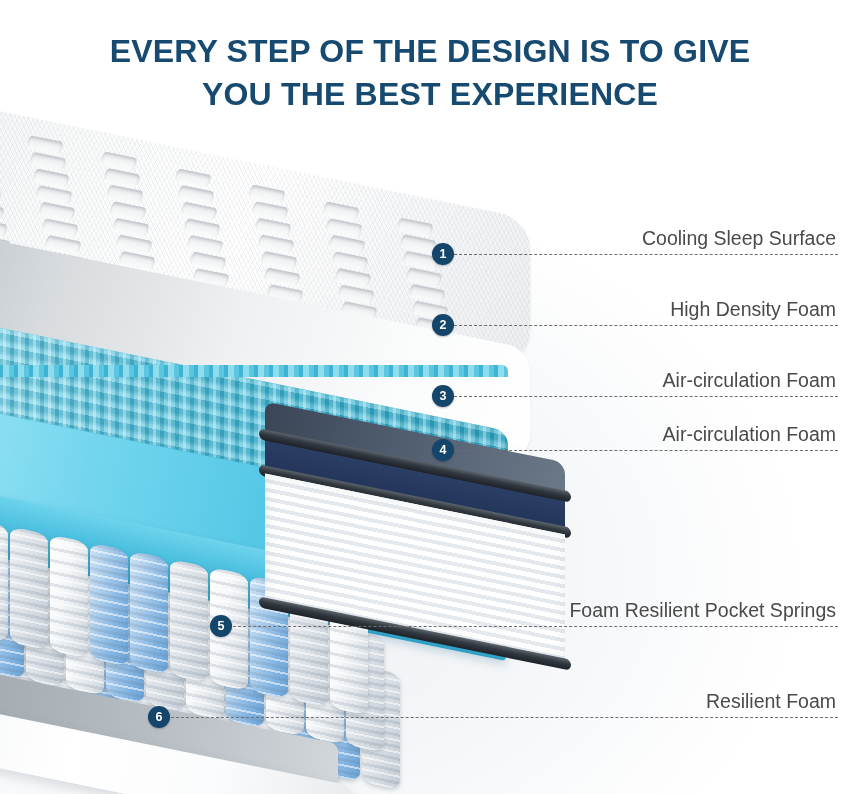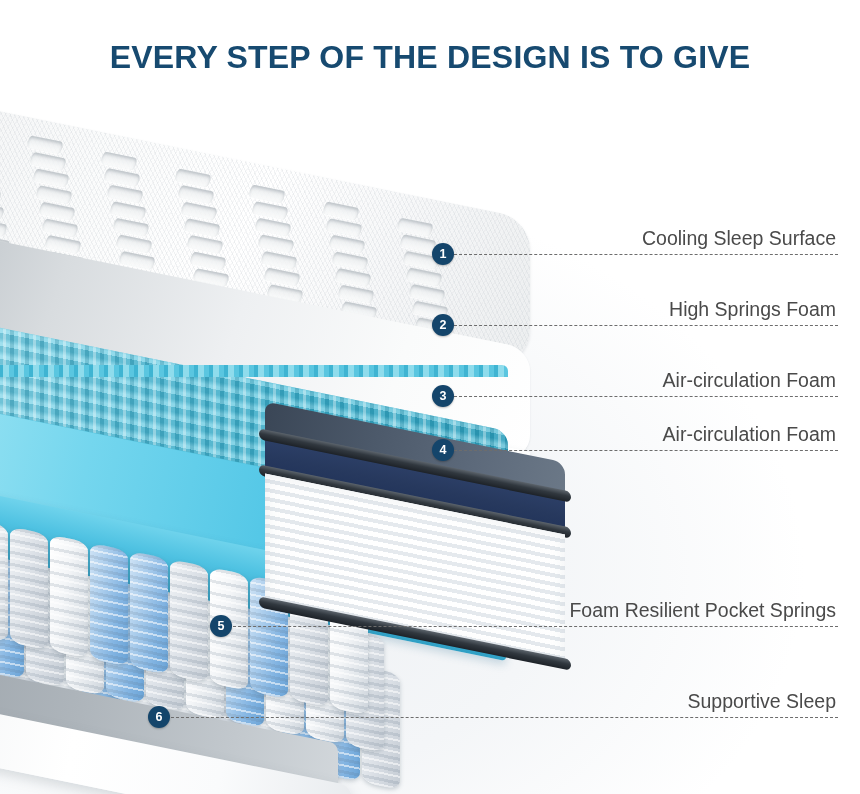--- a/index.html
+++ b/index.html
@@ -19,21 +19,21 @@
     height: 794px;
     background:
       radial-gradient(ellipse 700px 500px at 30% 72%, #eef1f4 0%, #f4f6f8 42%, #ffffff 78%),
       linear-gradient(180deg, #ffffff 0%, #ffffff 55%, #fbfcfd 100%);
     overflow: hidden;
   }
 
   
   #heading {
     position: absolute;
-    left: 0; top: 36px;
+    left: 0; top: 30px;
     width: 860px;
     text-align: center;
     color: #174a70;
     font-size: 32px;
     font-weight: bold;
     letter-spacing: 0.2px;
     line-height: 1.35;
     text-transform: uppercase;
     font-family: "Liberation Sans", sans-serif;
   }
@@ -287,20 +287,21 @@
     z-index: 5;
   }
 </style>
 </head>
 <body>
 
 <div id="page">
 
   <div id="heading">
     <span class="ln">EVERY STEP OF THE DESIGN IS TO GIVE</span>
+    <span class="ln">YOU THE BEST EXPERIENCE</span>
   </div>
 
   <div id="art">
 
     <div class="slab" id="layer1">
       <div class="top">
         <div class="weave"></div>
         <div id="dimples">
             <div class="dimple" style="left: 36px; top: 80px;"></div>
             <div class="dimple" style="left: 39px; top: 96px;"></div>
@@ -424,37 +425,37 @@
 
   <div id="callouts">
       <div class="callout" style="top: 254px;">
         <div class="dash" style="left: 449px; width: 389px;"></div>
         <div class="badge" style="left: 432px;">1</div>
         <div class="cap" style="right: 24px;">Cooling Sleep Surface</div>
       </div>
       <div class="callout" style="top: 325px;">
         <div class="dash" style="left: 449px; width: 389px;"></div>
         <div class="badge" style="left: 432px;">2</div>
-        <div class="cap" style="right: 24px;">High Springs Foam</div>
+        <div class="cap" style="right: 24px;">High Density Foam</div>
       </div>
       <div class="callout" style="top: 396px;">
         <div class="dash" style="left: 449px; width: 389px;"></div>
         <div class="badge" style="left: 432px;">3</div>
         <div class="cap" style="right: 24px;">Air-circulation Foam</div>
       </div>
       <div class="callout" style="top: 450px;">
         <div class="dash" style="left: 449px; width: 389px;"></div>
         <div class="badge" style="left: 432px;">4</div>
         <div class="cap" style="right: 24px;">Air-circulation Foam</div>
       </div>
       <div class="callout" style="top: 626px;">
         <div class="dash" style="left: 228px; width: 610px;"></div>
         <div class="badge" style="left: 210px;">5</div>
         <div class="cap" style="right: 24px;">Foam Resilient Pocket Springs</div>
       </div>
       <div class="callout" style="top: 717px;">
         <div class="dash" style="left: 166px; width: 672px;"></div>
         <div class="badge" style="left: 148px;">6</div>
-        <div class="cap" style="right: 24px;">Supportive Sleep</div>
+        <div class="cap" style="right: 24px;">Resilient Foam</div>
       </div>
     </div>
 
 </div>
 
 </body></html>

